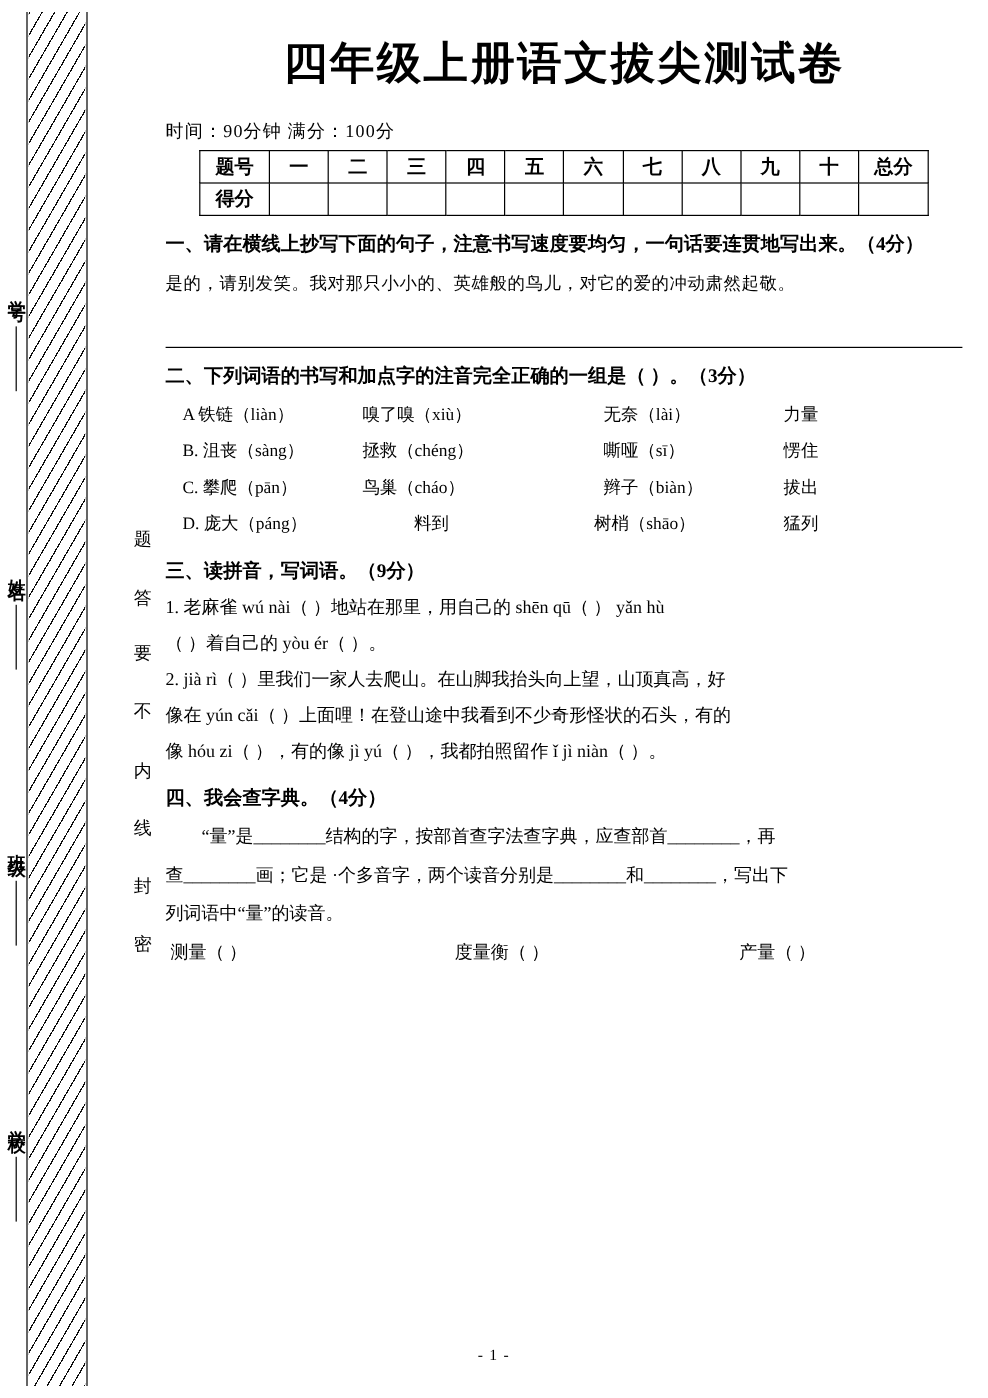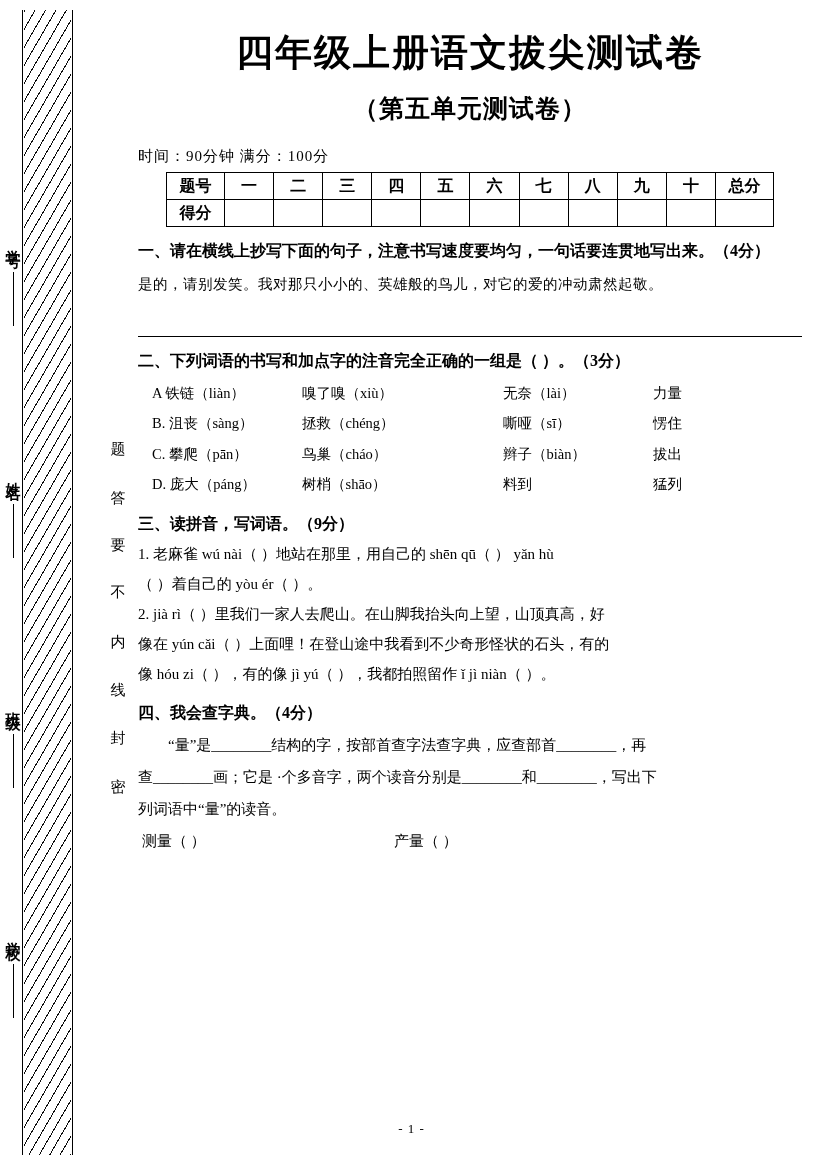--- a/index.html
+++ b/index.html
@@ -201,21 +201,20 @@
 <div class="vfield vf4">
   <span>学校</span>
   <span class="ul"></span>
 </div>
 
 <div class="vnotice">题 答 要 不 内 线 封 密</div>
 
 <div class="sheet">
 
   <div class="title">四年级上册语文拔尖测试卷</div>
-  <div class="subtitle">（第五单元测试卷）</div>
   <div class="meta">时间：90分钟  满分：100分</div>
 
   <table class="score">
     <tbody>
         <tr>
       <td class="hd">题号</td>
       <td>一</td>
       <td>二</td>
       <td>三</td>
       <td>四</td>
@@ -266,22 +265,22 @@
         <div class="c c4">愣住</div>
       </div>
       <div class="choice-row">
         <div class="c c1">C. 攀爬（pān）</div>
         <div class="c c2">鸟巢（cháo）</div>
         <div class="c c3">辫子（biàn）</div>
         <div class="c c4">拔出</div>
       </div>
       <div class="choice-row">
         <div class="c c1">D. 庞大（páng）</div>
+        <div class="c c3">料到</div>
         <div class="c c2">树梢（shāo）</div>
-        <div class="c c3">料到</div>
         <div class="c c4">猛列</div>
       </div>
     </div>
   </div>
 
   <div class="q">
     <div class="q-head">三、读拼音，写词语。（9分）</div>
     <div class="q-body">1. 老麻雀 wú nài（          ）地站在那里，用自己的 shēn   qū（      ） yǎn   hù</div>
     <div class="q-body">（          ）着自己的 yòu ér（          ）。</div>
     <div class="q-body">2. jià rì（        ）里我们一家人去爬山。在山脚我抬头向上望，山顶真高，好</div>
@@ -289,19 +288,20 @@
     <div class="q-body">像 hóu zi（          ），有的像 jì yú（            ），我都拍照留作 ǐ jì   niàn（       ）。</div>
   </div>
 
   <div class="q">
     <div class="q-head">四、我会查字典。（4分）</div>
     <div class="dict-line indent">“量”是________结构的字，按部首查字法查字典，应查部首________，再</div>
     <div class="dict-line">查________画；它是 ·个多音字，两个读音分别是________和________，写出下</div>
     <div class="dict-line">列词语中“量”的读音。</div>
     <div class="dict-row">
       <div class="d1">测量（            ）</div>
+      <div class="d2">度量衡（          ）</div>
       <div class="d3">产量（          ）</div>
     </div>
   </div>
 
 </div>
 
 <div class="pagenum">- 1 -</div>
 
 </body></html>

